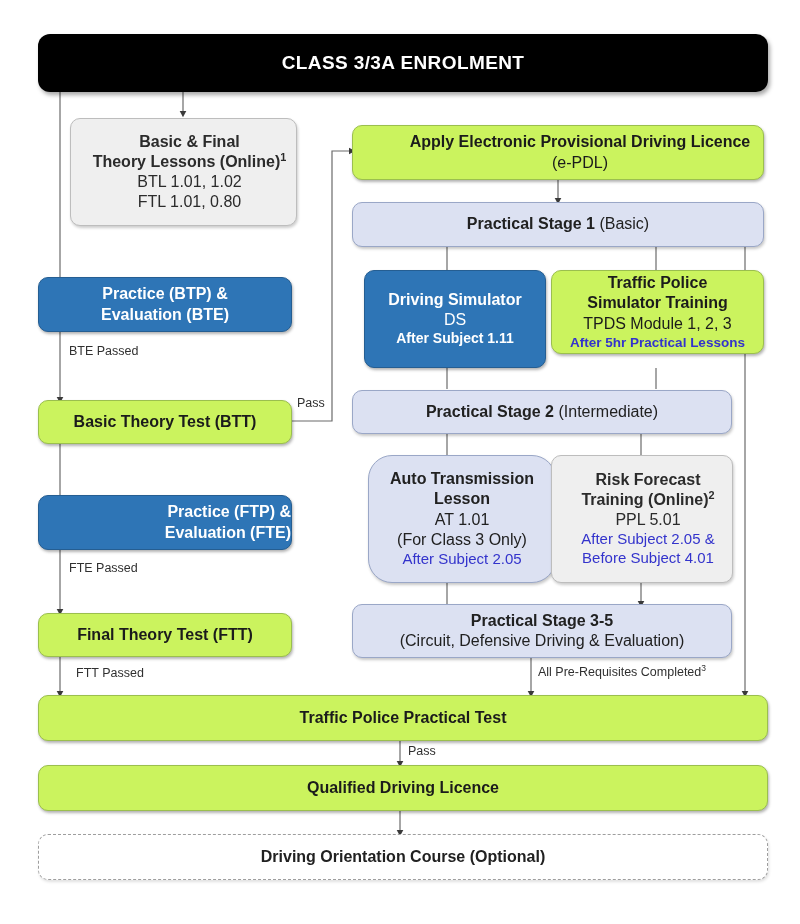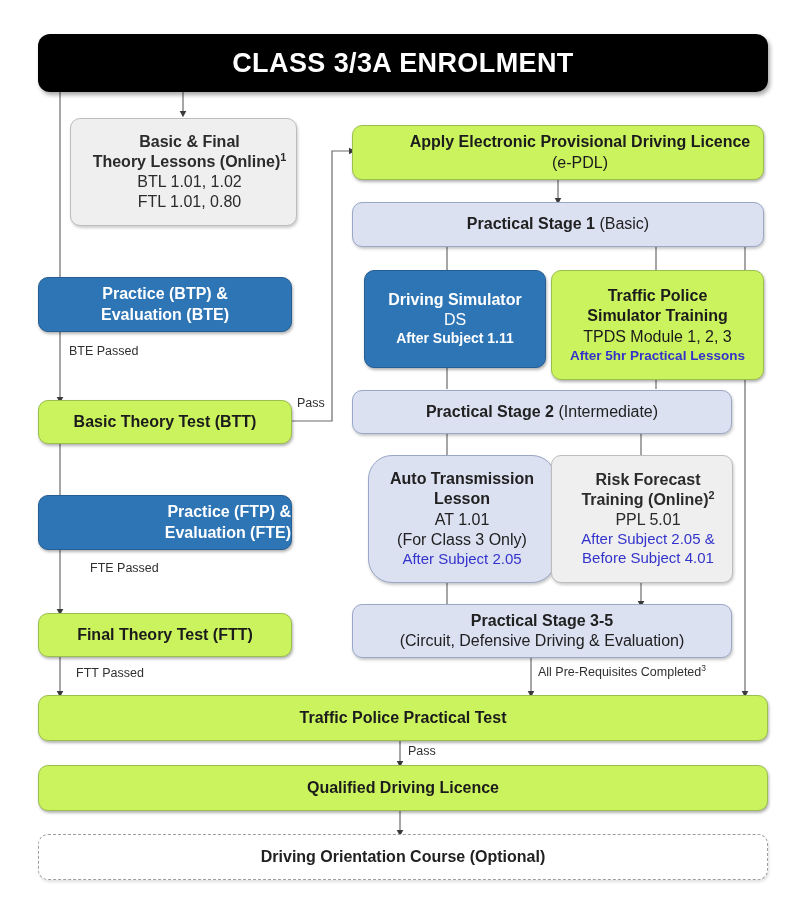--- a/index.html
+++ b/index.html
@@ -34,21 +34,21 @@
     justify-content: center;
     text-align: center;
     border-radius: 10px;
     line-height: 1.26;
   }
   .title-bar {
     background: #000000;
     color: #ffffff;
     border-radius: 12px;
     font-weight: bold;
-    font-size: 27px;
+    font-size: 19px;
     letter-spacing: 0.4px;
     box-shadow: 2px 3px 4px rgba(0,0,0,0.35);
   }
   .green {
     background: #cbf35e;
     border: 1px solid #9bbf4e;
     color: #1b1b1b;
     box-shadow: 1px 2px 3px rgba(0,0,0,0.30);
   }
   .dblue {
@@ -176,21 +176,21 @@
     <span class="ln b f16">Basic Theory Test (BTT)</span>
   </div>
 
   <div class="edge-label" style="left:297px; top:396px;">Pass</div>
 
   <div class="node dblue" style="left:38px; top:495px; width:254px; height:55px;align-items:flex-end;">
     <span class="ln b f16">Practice (FTP) &amp;</span>
     <span class="ln b f16">Evaluation (FTE)</span>
   </div>
 
-  <div class="edge-label" style="left:69px; top:561px;margin-left:21px;">FTE Passed</div>
+  <div class="edge-label" style="left:69px; top:561px;">FTE Passed</div>
 
   <div class="node green" style="left:38px; top:613px; width:254px; height:44px;">
     <span class="ln b f16">Final Theory Test (FTT)</span>
   </div>
 
   <div class="edge-label" style="left:76px; top:666px;">FTT Passed</div>
 
   <div class="node green" style="left:352px; top:125px; width:412px; height:55px;padding-left:44px;">
     <span class="ln b f16">Apply Electronic Provisional Driving Licence</span>
     <span class="ln n f16">(e-PDL)</span>
@@ -199,21 +199,21 @@
   <div class="node lblue" style="left:352px; top:202px; width:412px; height:45px;">
     <span class="ln f16"><b>Practical Stage 1</b> <span>(Basic)</span></span>
   </div>
 
   <div class="node dblue" style="left:356px; top:270px; width:182px; height:98px;margin-left:8px;">
     <span class="ln b f16">Driving Simulator</span>
     <span class="ln n f16">DS</span>
     <span class="ln b f14">After Subject 1.11</span>
   </div>
 
-  <div class="node green" style="left:551px; top:270px; width:213px; height:110px;">
+  <div class="node green" style="left:551px; top:270px; width:213px; height:84px;">
     <span class="ln b f16">Traffic Police</span>
     <span class="ln b f16">Simulator Training</span>
     <span class="ln n f16">TPDS Module 1, 2, 3</span>
     <span class="ln blue-note f13p5">After 5hr Practical Lessons</span>
   </div>
 
   <div class="node lblue" style="left:352px; top:390px; width:380px; height:44px;">
     <span class="ln f16"><b>Practical Stage 2</b> <span>(Intermediate)</span></span>
   </div>
 

